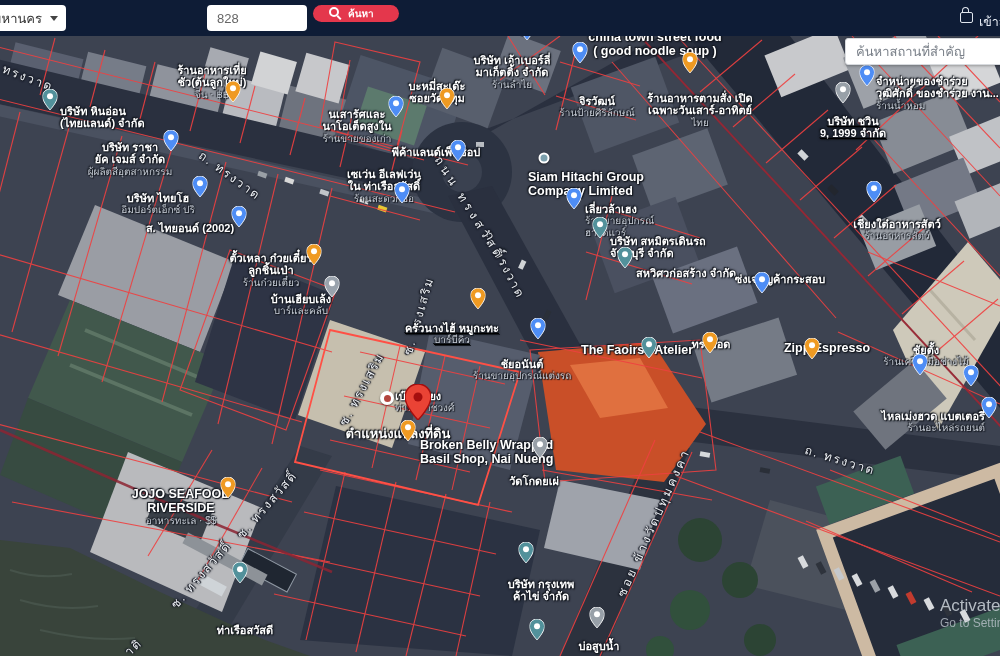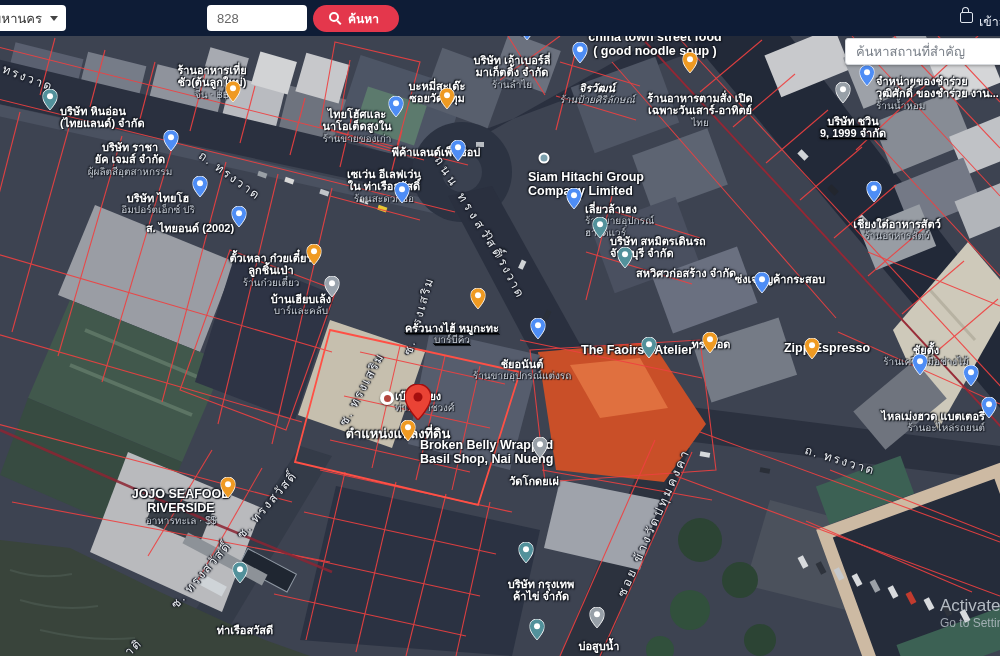--- a/index.html
+++ b/index.html
@@ -10,22 +10,22 @@
   #navbar{position:absolute;left:0;top:0;width:1000px;height:36px;background:#0e1c36;z-index:20;}
   .nv-select{position:absolute;top:5px;height:26px;background:#fff;border-radius:4px;
     display:flex;align-items:center;justify-content:flex-end;font-size:13px;color:#333;
     padding:0 8px;box-sizing:border-box;overflow:hidden;cursor:pointer;}
   .nv-select .chev{width:0;height:0;border-left:4px solid transparent;border-right:4px solid transparent;
     border-top:5px solid #444;margin-left:8px;flex:0 0 auto;}
   #sel-province{left:-80px;width:146px;}
   #sel-sheet{left:70px;width:132px;justify-content:space-between;}
   #parcel-input{position:absolute;left:207px;top:5px;width:100px;height:26px;border:none;border-radius:4px;
     font-size:13px;color:#666;padding:0 10px;box-sizing:border-box;outline:none;font-family:inherit;}
-  #search-btn{position:absolute;left:313px;top:5px;height:27px;min-width:86px;border:none;border-radius:14px;
-    background:#e4374c;color:#fff;font-size:12px;font-weight:700;display:flex;align-items:center;gap:6px;
+  #search-btn{position:absolute;left:313px;top:5px;height:17px;min-width:86px;border:none;border-radius:14px;
+    background:#e4374c;color:#fff;font-size:10px;font-weight:700;display:flex;align-items:center;gap:6px;
     padding:0 16px;cursor:pointer;font-family:inherit;}
   .mag{position:relative;width:13px;height:13px;display:inline-block;}
   .mag::before{content:"";position:absolute;left:0;top:0;width:6px;height:6px;border:2px solid #fff;border-radius:50%;}
   .mag::after{content:"";position:absolute;left:8.5px;top:7.5px;width:2.2px;height:5px;background:#fff;transform:rotate(-45deg);}
   #login{position:absolute;left:960px;top:9px;display:flex;align-items:flex-start;gap:6px;color:#e6ebf4;
     font-size:12.5px;white-space:nowrap;cursor:pointer;}
   .lock{width:11px;height:9px;border:1.6px solid #dfe5ee;border-radius:2px;position:relative;margin-top:6px;}
   .lock::before{content:"";position:absolute;left:1.2px;top:-6px;width:5px;height:5px;border:1.6px solid #dfe5ee;
     border-bottom:none;border-radius:4px 4px 0 0;}
   #login span{margin-top:3px;}
@@ -390,38 +390,38 @@
             <circle cx="7.5" cy="7.3" r="3" fill="#fff"></circle>
           </svg></div>
         <div class="poi-label al-c" style="left: 190px; top: 222px;">
           <span class="ln ln-main">ส. ไทยอนด์ (2002)</span>
         </div>
         <div class="pin-wrap" style="left: 396px; top: 121px;"><svg width="15" height="21" viewBox="0 0 15 21">
     <path d="M7.5 0C3.4 0 0 3.3 0 7.4 0 12.9 7.5 21 7.5 21S15 12.9 15 7.4C15 3.3 11.6 0 7.5 0Z" fill="#4e8df5" stroke="rgba(255,255,255,.9)" stroke-width="1"></path>
             <circle cx="7.5" cy="7.3" r="3" fill="#fff"></circle>
           </svg></div>
         <div class="poi-label al-c" style="left: 357px; top: 108px;">
-          <span class="ln ln-main">ไทยโฮัศและ</span>
+          <span class="ln ln-main">นเสารัศและ</span>
           <span class="ln ln-main">นาโอเต็ดสูงใน</span>
           <span class="ln ln-sub">ร้านขายของเก่า</span>
         </div>
         <div class="pin-wrap" style="left: 527px; top: 44px;"><svg width="15" height="21" viewBox="0 0 15 21">
     <path d="M7.5 0C3.4 0 0 3.3 0 7.4 0 12.9 7.5 21 7.5 21S15 12.9 15 7.4C15 3.3 11.6 0 7.5 0Z" fill="#4e8df5" stroke="rgba(255,255,255,.9)" stroke-width="1"></path>
             <circle cx="7.5" cy="7.3" r="3" fill="#fff"></circle>
           </svg></div>
         <div class="poi-label al-c" style="left: 512px; top: 54px;">
           <span class="ln ln-main">บริษัท เอ้าเบอร์ลี่</span>
           <span class="ln ln-main">มาเก็ตติ้ง จำกัด</span>
           <span class="ln ln-sub">ร้านลำไย</span>
         </div>
         <div class="pin-wrap" style="left: 580px; top: 67px;"><svg width="15" height="21" viewBox="0 0 15 21">
     <path d="M7.5 0C3.4 0 0 3.3 0 7.4 0 12.9 7.5 21 7.5 21S15 12.9 15 7.4C15 3.3 11.6 0 7.5 0Z" fill="#4e8df5" stroke="rgba(255,255,255,.9)" stroke-width="1"></path>
             <circle cx="7.5" cy="7.3" r="3" fill="#fff"></circle>
           </svg></div>
-        <div class="poi-label al-c" style="left: 597px; top: 82px; font-style: italic;">
+        <div class="poi-label al-c" style="left: 597px; top: 95px;">
           <span class="ln ln-main">จิรวัฒน์</span>
           <span class="ln ln-sub">ร้านป้ายศิริลักษณ์</span>
         </div>
         <div class="pin-wrap" style="left: 458px; top: 165px;"><svg width="15" height="21" viewBox="0 0 15 21">
     <path d="M7.5 0C3.4 0 0 3.3 0 7.4 0 12.9 7.5 21 7.5 21S15 12.9 15 7.4C15 3.3 11.6 0 7.5 0Z" fill="#4e8df5" stroke="rgba(255,255,255,.9)" stroke-width="1"></path>
             <circle cx="7.5" cy="7.3" r="3" fill="#fff"></circle>
           </svg></div>
         <div class="poi-label al-c" style="left: 436px; top: 146px;">
           <span class="ln ln-main">พีค้าแลนด์เพ็ทช็อป</span>
         </div>

